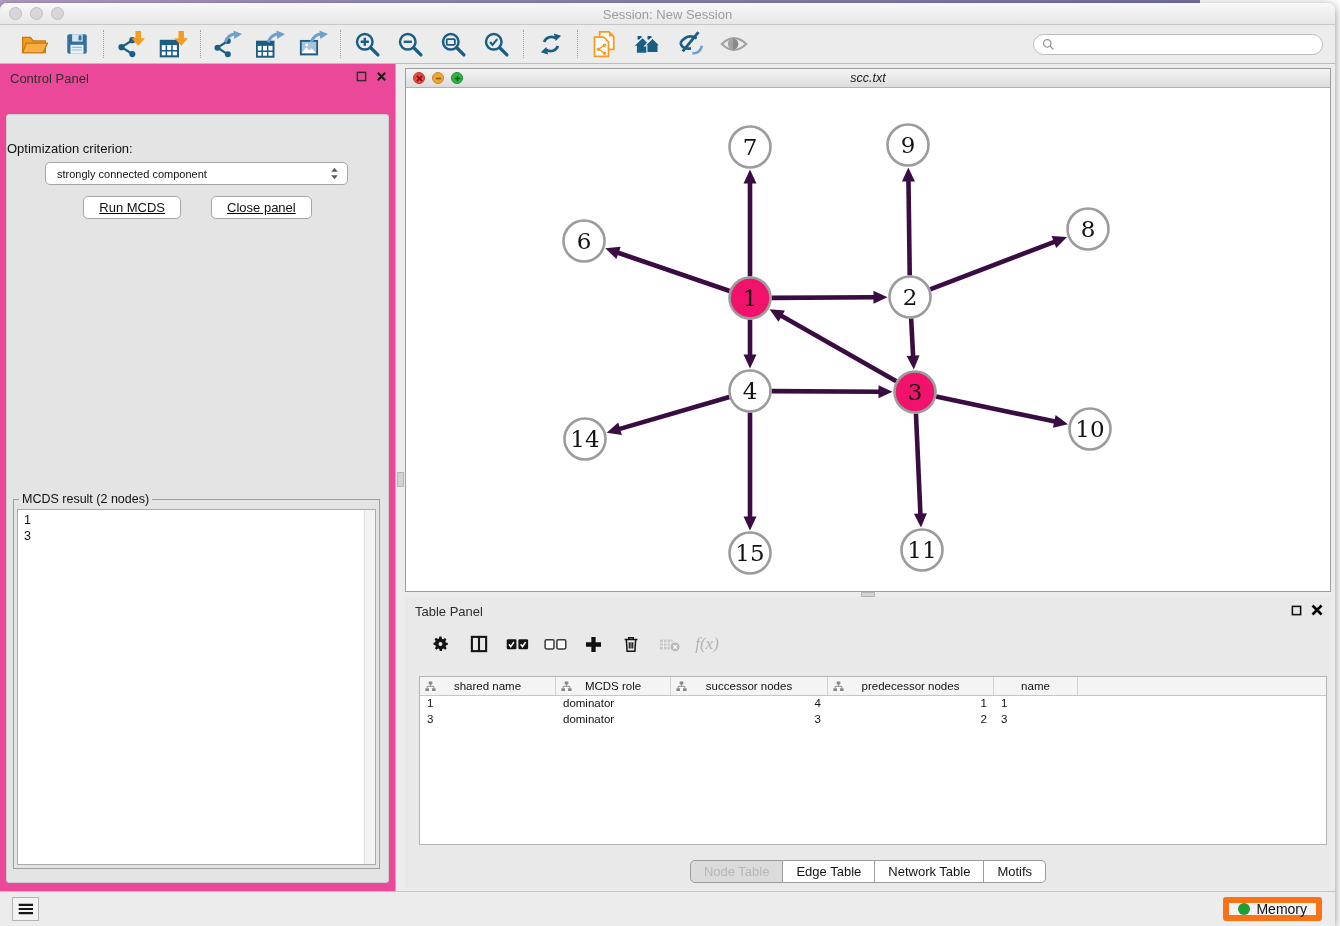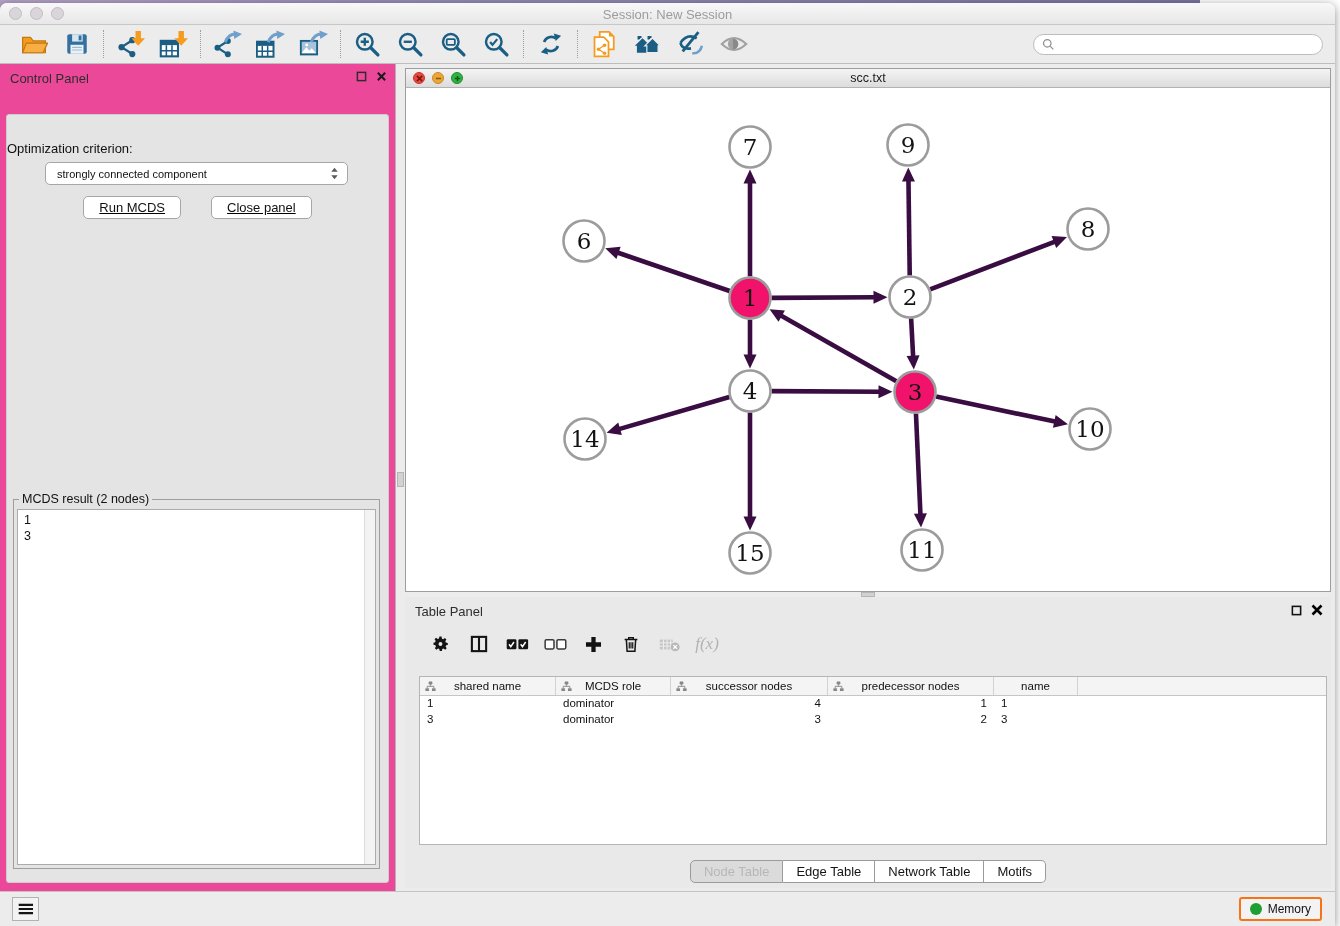--- a/index.html
+++ b/index.html
@@ -62,21 +62,21 @@
   .result-text { position:relative; width:100%; height:100%; background:#fff; border:1px solid #ababab;
     font-size:12.5px; line-height:16px; color:#111; padding:2px 6px; white-space:pre; overflow:hidden; }
   .scroll-track { position:absolute; top:0; bottom:0; right:0; width:11px; background:#f3f3f3;
     border-left:1px solid #ddd; }
 
   
   .right-col { position:absolute; left:405px; top:0; bottom:0; width:926px; }
   .network-window { position:absolute; left:0; top:4px; width:926px; height:524px;
     border:1px solid #9d9d9d; background:#fff; }
   .net-titlebar { position:relative; height:19px; background:linear-gradient(#f4f4f4,#dcdcdc);
-    border-bottom:1px solid #b2b2b2; }
+    border-bottom:1px solid #b2b2b2;font-style:italic; }
   .net-traffic { position:absolute; left:7px; top:3px; display:flex; gap:7px; }
   .nt-dot { width:12px; height:12px; border-radius:50%; display:flex; align-items:center; justify-content:center; }
   .net-title { position:absolute; left:0; right:0; top:2px; text-align:center; font-size:12.5px; color:#1a1a1a; }
   .graph-canvas { position:absolute; left:0; top:19px; }
 
   .h-splitter { position:absolute; left:0; top:528px; width:926px; height:5px; }
   .h-handle { position:absolute; left:456px; top:0; width:14px; height:5px; background:#d2d2d2; border:1px solid #b5b5b5; }
   .v-handle { position:absolute; left:397px; top:408px; width:7px; height:15px; background:#d2d2d2; border:1px solid #b5b5b5; }
 
   
@@ -94,22 +94,22 @@
   .trow { display:flex; height:16px; }
   .td { font-size:11.5px; color:#111; padding:1px 7px 0 7px; overflow:hidden; white-space:nowrap; }
   .tp-tabs { bottom:5px; }
 
   
   .status-bar { position:absolute; left:0; right:0; bottom:0; height:35px; background:#ececec;
     border-top:1px solid #c4c4c4; }
   .list-btn { position:absolute; left:12px; top:5px; width:27px; height:24px; background:#f3f3f3;
     border:1px solid #b2b2b2; display:flex; align-items:center; justify-content:center; }
   .memory-btn { position:absolute; right:13px; top:5px; height:24px; background:#f3f3f3;
-    border:2px solid #f97316; border-radius:3px; display:flex; align-items:center;
-    gap:6px; padding:0 9px; font-size:12px; color:#111; }
+    border:6px solid #f97316; border-radius:3px; display:flex; align-items:center;
+    gap:6px; padding:0 9px; font-size:14px; color:#111; }
   .mem-dot { width:12px; height:12px; border-radius:50%; background:#1f9e33; }
 </style>
 </head>
 <body>
 
 <div class="desktop">
   <div class="app-window">
 
     <div class="titlebar">
       <div class="traffic">

